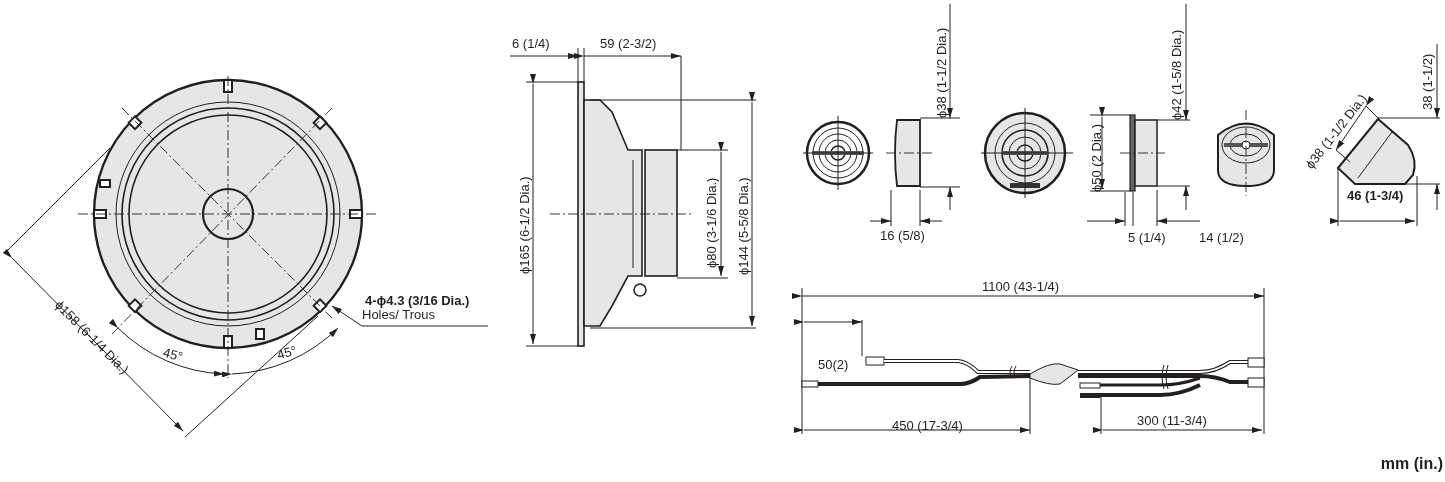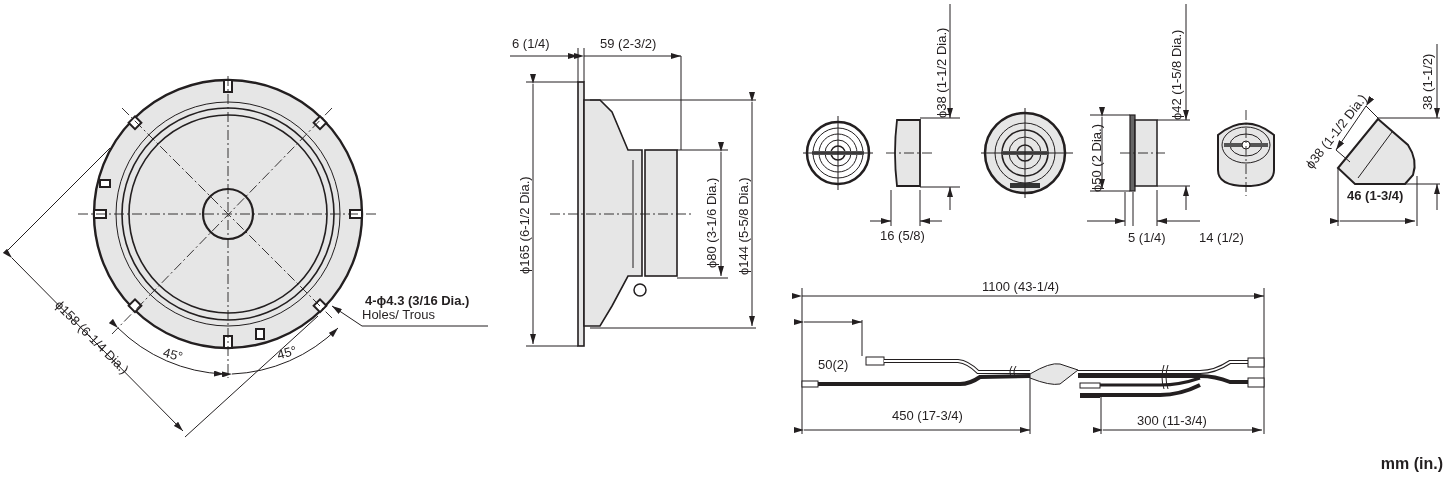--- a/index.html
+++ b/index.html
@@ -208,16 +208,16 @@
 <div class="lbl rot" style="left:1170px;top:120px;transform:rotate(-90deg);">ϕ42 (1-5/8 Dia.)</div>
 <div class="lbl" style="left:1128px;top:231px;">5 (1/4)</div>
 <div class="lbl" style="left:1159px;top:231px;margin-left:40px;">14 (1/2)</div>
 
 <div class="lbl rot" style="left:1303px;top:163px;transform:rotate(-52deg);">ϕ38 (1-1/2 Dia.)</div>
 <div class="lbl rot" style="left:1421px;top:110px;transform:rotate(-90deg);">38 (1-1/2)</div>
 <div class="lbl" style="left:1347px;top:189px;font-weight:bold;">46 (1-3/4)</div>
 
 <div class="lbl" style="left:982px;top:280px;">1100 (43-1/4)</div>
 <div class="lbl" style="left:818px;top:318px;margin-top:40px;">50(2)</div>
-<div class="lbl" style="left:892px;top:409px;text-align:center;">450 (17-3/4)</div>
+<div class="lbl" style="left:892px;top:419px;text-align:center;">450 (17-3/4)</div>
 <div class="lbl" style="left:1137px;top:414px;">300 (11-3/4)</div>
 
 <div class="unit">mm (in.)</div>
 
 </body></html>

